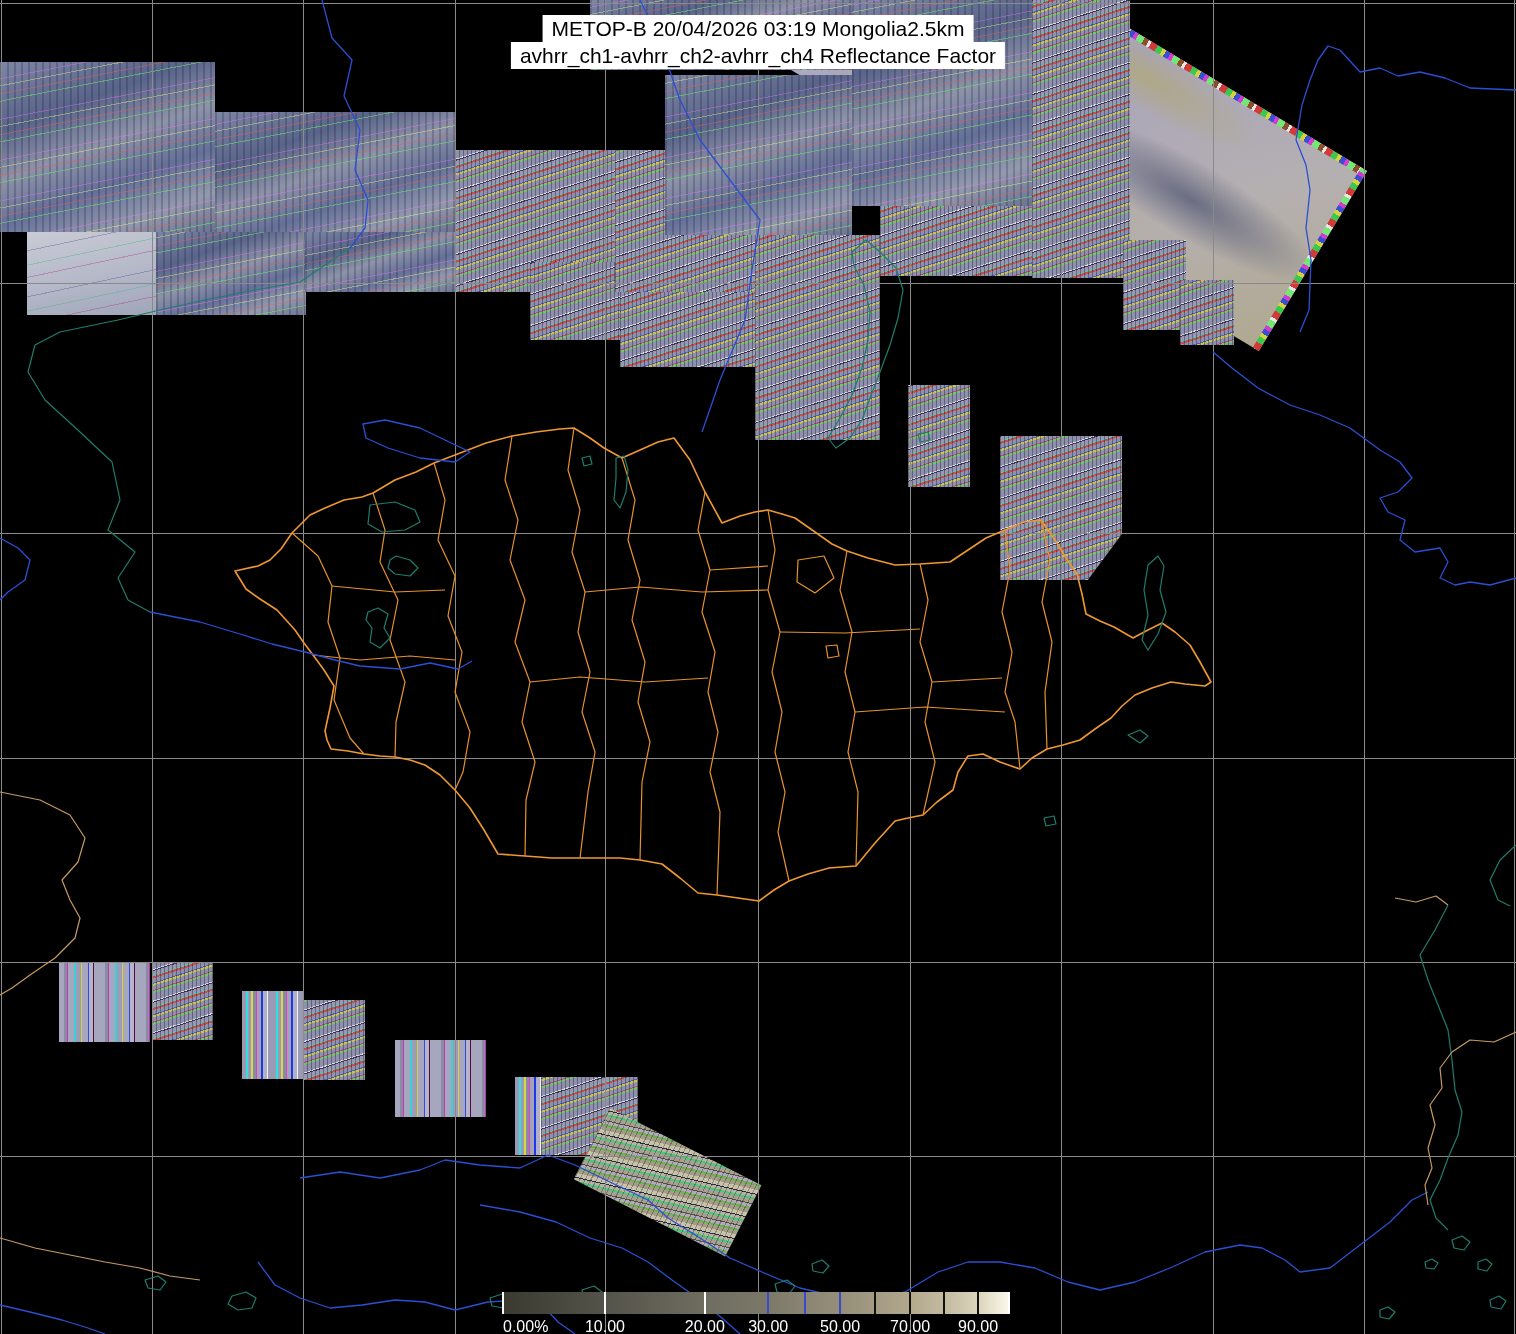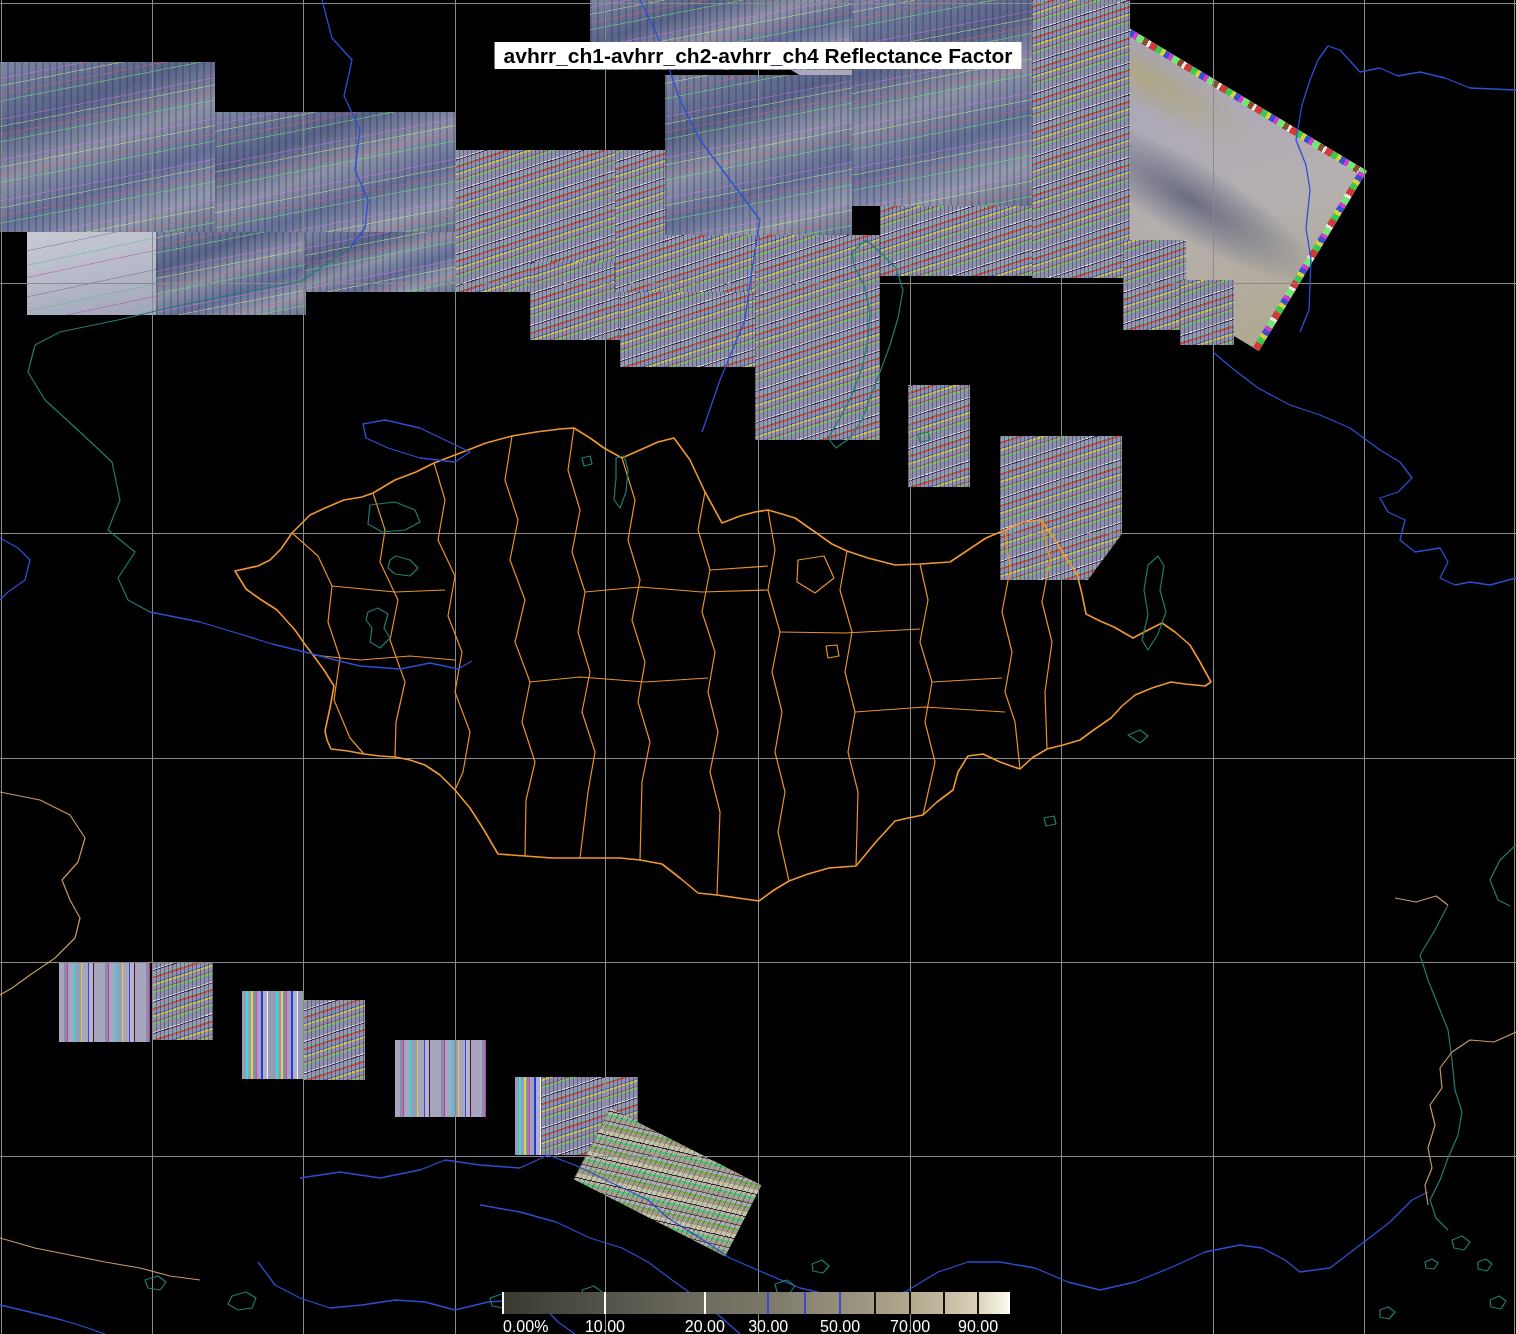--- a/index.html
+++ b/index.html
@@ -49,21 +49,21 @@
   
   .grid-v,.grid-h{position:absolute;}
   .grid-v{top:0;bottom:0;width:1px;}
   .grid-h{left:0;right:0;height:1px;}
   
   #vectors{position:absolute;left:0;top:0;z-index:30;}
   
   .title-box{position:absolute;left:50%;transform:translateX(-50%);background:#fff;color:#000;
     font-size:21px;line-height:25px;padding:1px 9px;white-space:nowrap;z-index:50;}
   #title1{top:15px;}
-  #title2{top:42px;font-weight:bold;}
+  #title2{top:42px;}
   
   #colorbar{position:absolute;left:503px;top:1292px;width:507px;height:22px;z-index:60;}
   .cb-tick{position:absolute;top:0;bottom:0;width:2px;}
   .cb-label{position:absolute;top:26px;color:#fff;font-size:16px;white-space:nowrap;
     transform:translateX(-50%);}
   .cb-label.left{transform:none;}
 </style>
 </head>
 <body>
 
@@ -184,20 +184,21 @@
         <path d="M1148,565 L1158,556 L1164,566 L1160,590 L1166,612 L1158,634 L1148,650 L1142,640 L1148,615 L1144,590 Z"></path>
         <path d="M1128,735 L1140,730 L1148,736 L1140,743 Z"></path>
       </g>
       <g stroke="#c79a63" stroke-width="1.2" fill="none" stroke-linejoin="round">
         <path d="M0,792 L40,800 L70,815 L85,838 L78,862 L62,880 L70,900 L80,918 L75,938 L55,958 L30,975 L12,988 L0,995"></path>
         <path d="M0,1238 L35,1248 L70,1255 L105,1262 L140,1268 L170,1276 L200,1280"></path>
         <path d="M1516,1032 L1494,1042 L1470,1040 L1452,1052 L1440,1068 L1442,1088 L1430,1105 L1435,1125 L1428,1148 L1432,1168 L1425,1185 L1428,1205"></path>
         <path d="M1395,898 L1416,902 L1436,896 L1448,905"></path>
       </g>
     </svg>
+  <div class="title-box" id="title1">METOP-B 20/04/2026 03:19 Mongolia2.5km</div>
   <div class="title-box" id="title2">avhrr_ch1-avhrr_ch2-avhrr_ch4 Reflectance Factor</div>
   <div id="colorbar" style="background: linear-gradient(90deg, rgb(58, 58, 49) 0%, rgb(84, 83, 74) 20%, rgb(111, 109, 96) 40%, rgb(123, 120, 104) 52%, rgb(139, 134, 116) 60%, rgb(150, 143, 122) 67%, rgb(162, 154, 130) 73%, rgb(177, 168, 140) 80%, rgb(195, 186, 160) 87%, rgb(221, 214, 188) 94%, rgb(242, 238, 221) 98%, rgb(251, 249, 240) 100%);">
       <div class="cb-tick" style="left: calc(0% - 1px); background: rgb(255, 255, 255);"></div>
       <div class="cb-tick" style="left: calc(20.1% - 1px); background: rgb(255, 255, 255);"></div>
       <div class="cb-tick" style="left: calc(39.8% - 1px); background: rgb(255, 255, 255);"></div>
       <div class="cb-tick" style="left: calc(52.3% - 1px); background: rgb(58, 73, 208);"></div>
       <div class="cb-tick" style="left: calc(59.6% - 1px); background: rgb(58, 73, 208);"></div>
       <div class="cb-tick" style="left: calc(66.5% - 1px); background: rgb(58, 73, 208);"></div>
       <div class="cb-tick" style="left: calc(73.4% - 1px); background: rgb(17, 17, 17);"></div>
       <div class="cb-tick" style="left: calc(80.3% - 1px); background: rgb(17, 17, 17);"></div>

